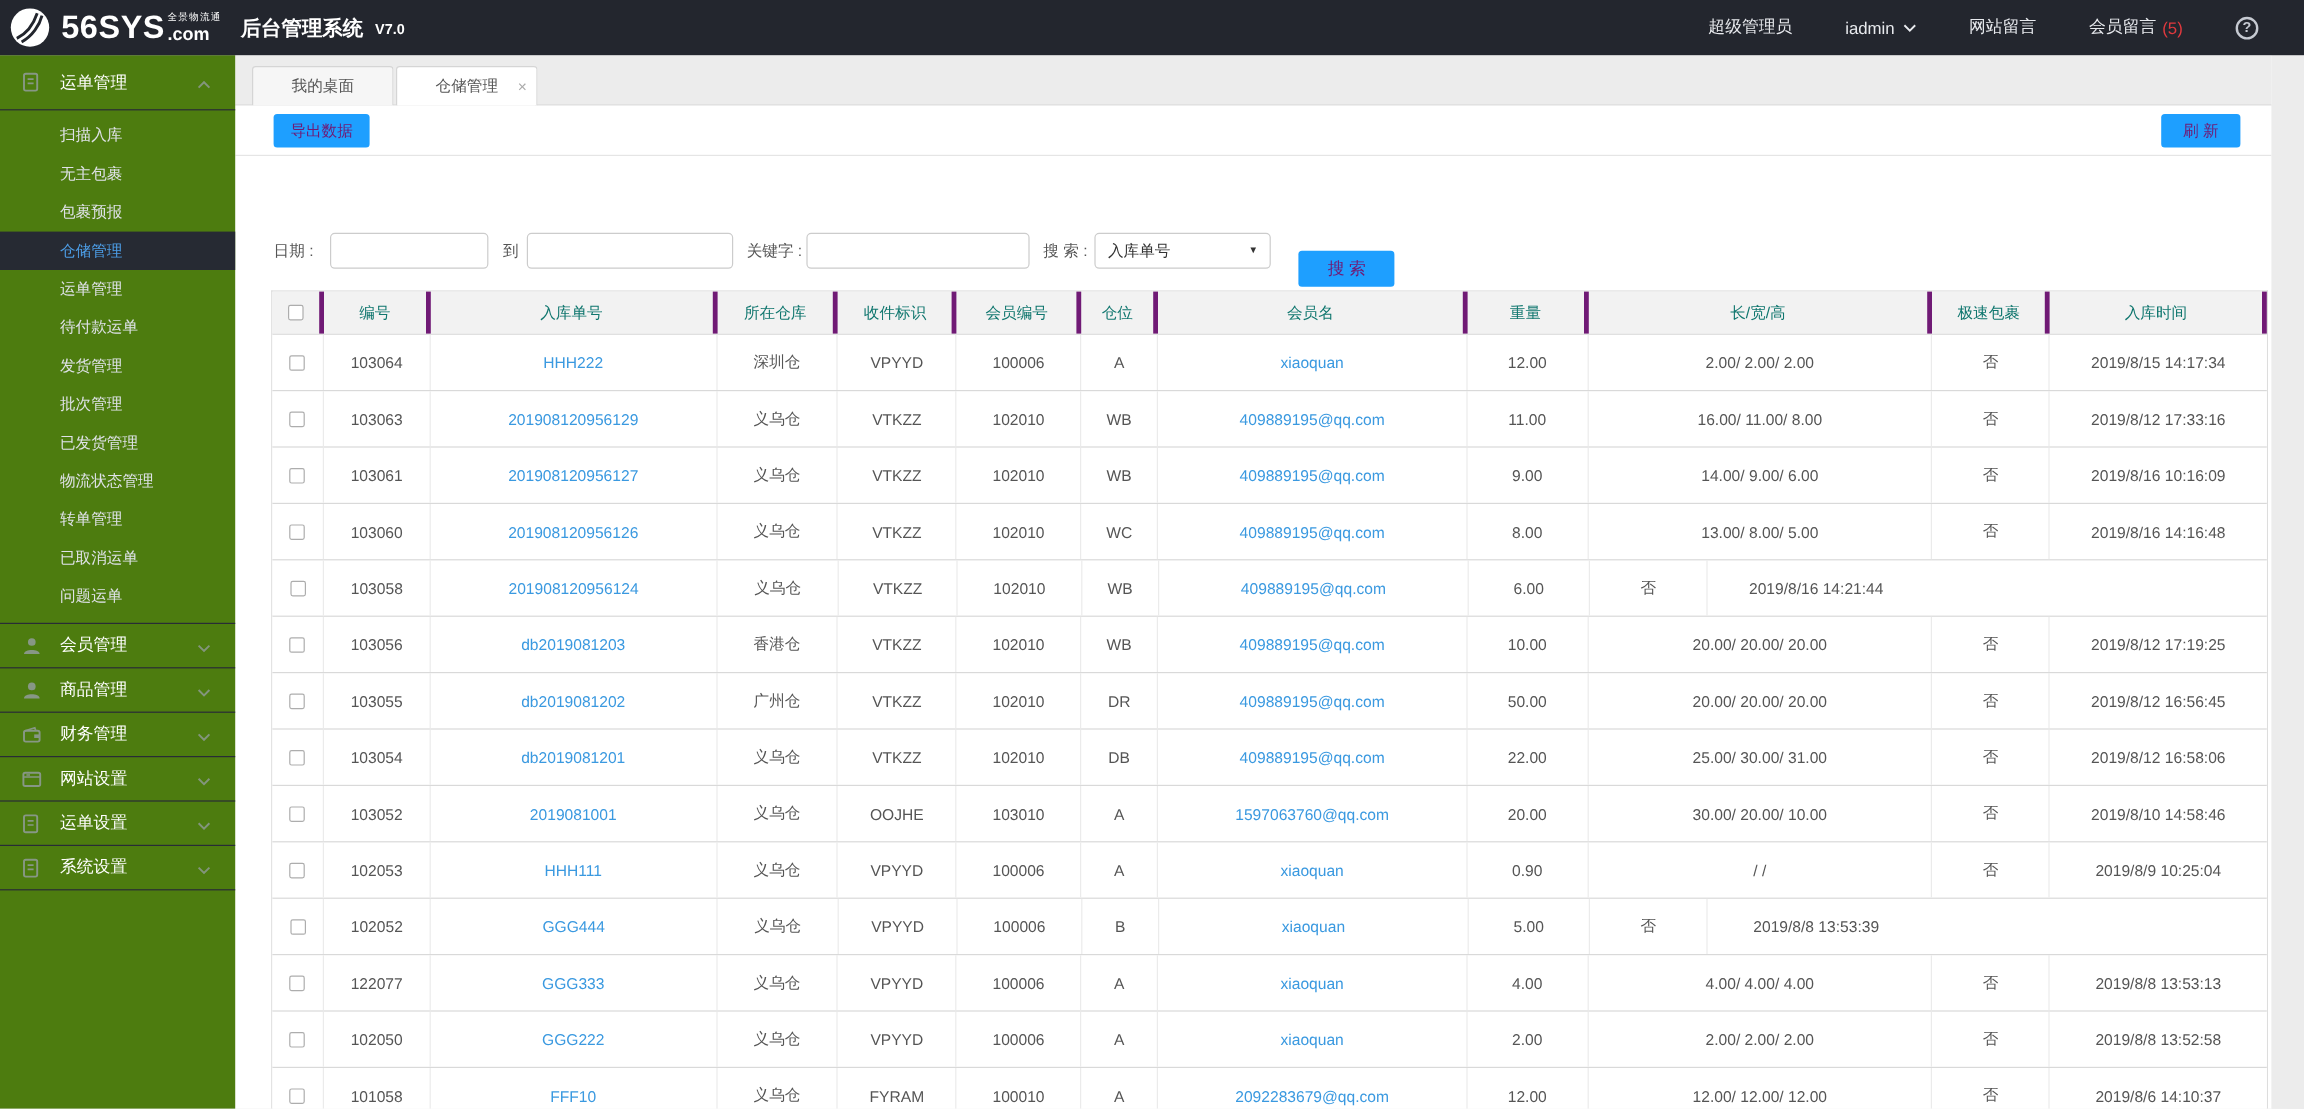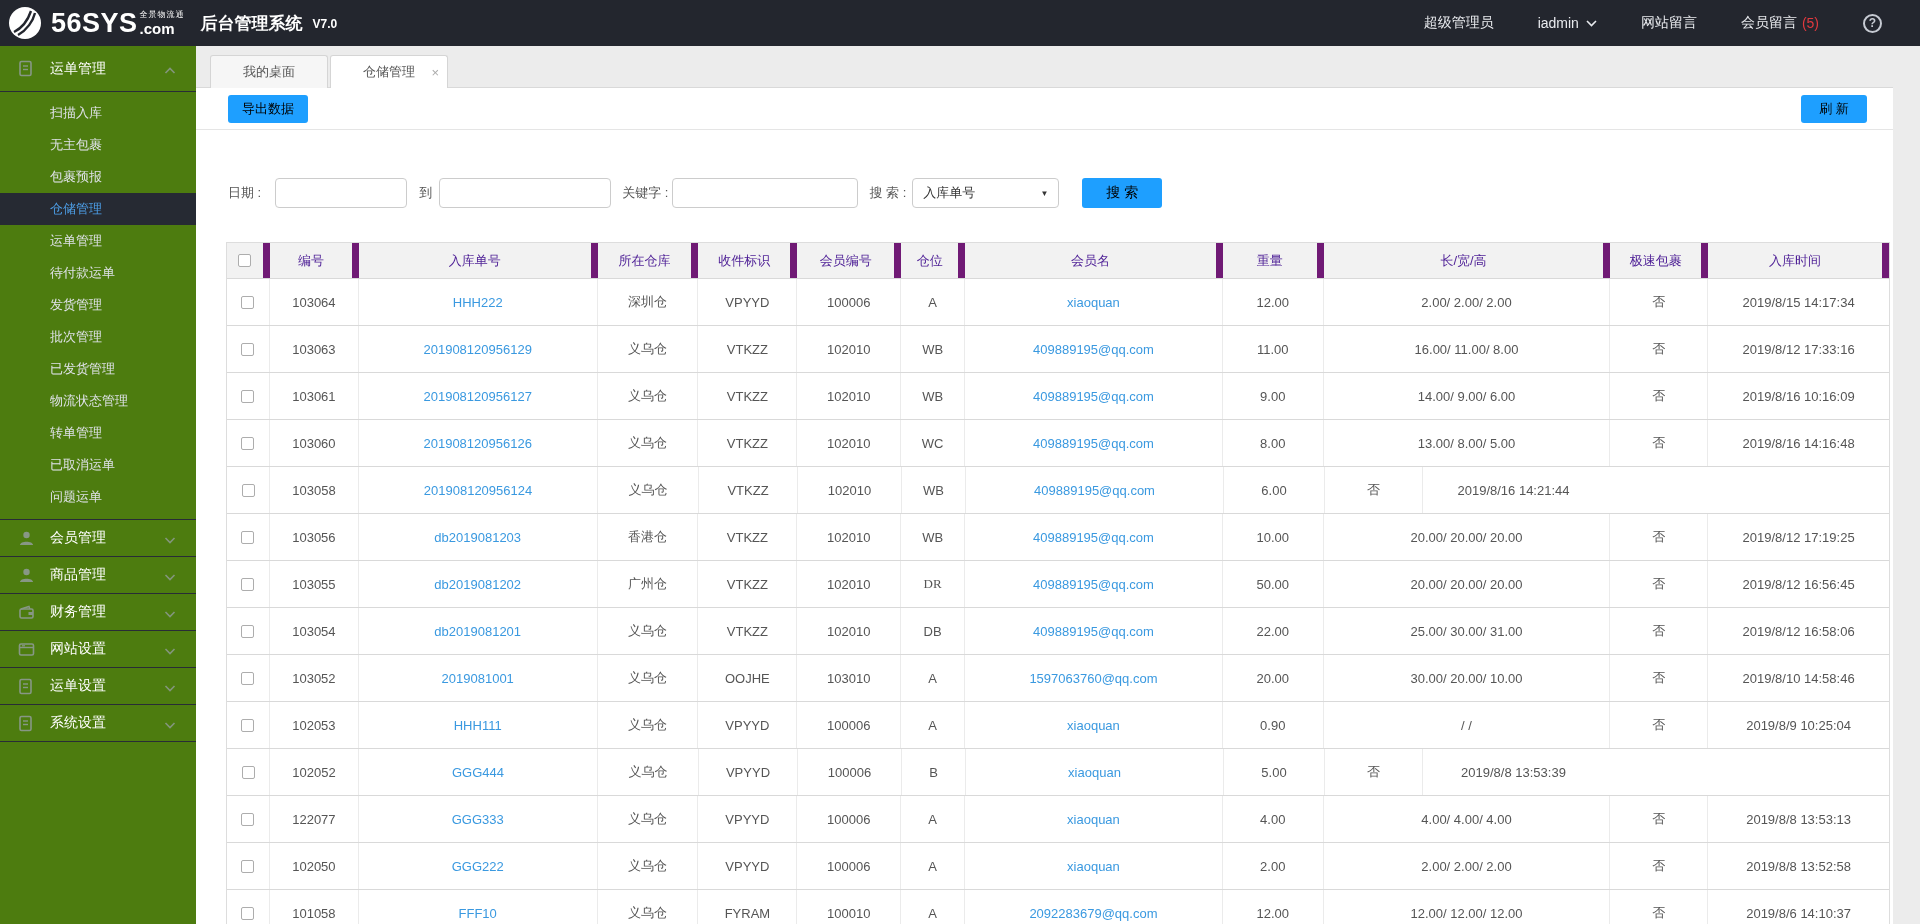--- a/index.html
+++ b/index.html
@@ -35,46 +35,46 @@
   .sub-it.active { background:#262a33; color:#4d9fe8; }
 
   
   .panel { position:absolute; top:46px; left:196px; width:1697px; height:878px; background:#fff; overflow:hidden; }
   .tabstrip { position:absolute; top:0; left:0; right:0; height:42px; background:#ececec; border-bottom:1px solid #d9d9d9; display:flex; align-items:flex-end; padding-left:14px; }
   .tab { width:118px; height:33px; background:#f6f6f6; border:1px solid #d5d5d5; border-bottom:none; border-radius:3px 3px 0 0; margin-right:2px; display:flex; align-items:center; justify-content:center; font-size:13px; color:#555; cursor:pointer; position:relative; margin-bottom:-1px; }
   .tab.active { background:#fff; z-index:2; }
   .tab-close { position:absolute; right:8px; top:50%; transform:translateY(-50%); color:#aaa; font-size:13px; line-height:1; cursor:pointer; }
 
   .toolbar { position:absolute; top:42px; left:0; right:0; height:42px; background:#fff; border-bottom:1px solid #e5e5e5; }
-  .btn { display:inline-flex; align-items:center; justify-content:center; background:#1E9FFF; color:#000000; border:none; border-radius:3px; font-size:13px; cursor:pointer; font-family:inherit; }
+  .btn { display:inline-flex; align-items:center; justify-content:center; background:#1E9FFF; color:#701a75; border:none; border-radius:3px; font-size:13px; cursor:pointer; font-family:inherit; }
   .btn-export { position:absolute; left:32px; top:7px; height:28px; padding:0 14px; }
   .btn-refresh { position:absolute; right:26px; top:7px; height:28px; width:66px; }
 
   .filterbar { position:absolute; top:85px; left:0; right:0; height:110px; background:#fff; }
   .filter-row { position:absolute; top:47px; left:32px; display:flex; align-items:center; }
   .f-label { color:#555; font-size:13px; }
   .f-input { height:30px; border:1px solid #ccc; border-radius:4px; padding:0 8px; font-size:13px; color:#555; outline:none; font-family:inherit; }
   .in-date1 { width:132px; margin-left:14px; }
   .to-lb { margin-left:12px; }
   .in-date2 { width:172px; margin-left:7px; }
   .kw-lb { margin-left:11px; }
   .in-kw { width:186px; margin-left:4px; }
   .se-lb { margin-left:11px; }
   .sel { width:147px; height:30px; border:1px solid #ccc; border-radius:4px; margin-left:6px; display:flex; align-items:center; padding:0 10px; color:#333; cursor:pointer; position:relative; background:#fff; }
   .sel-arrow { position:absolute; right:10px; font-size:8px; color:#333; }
-  .btn-search { width:80px; height:30px; margin-left:23px; font-size:14px; }
+  .btn-search { width:80px; height:30px; margin-left:23px; font-size:14px;margin-top:31px; }
 
   
   .grid { position:absolute; top:196px; left:30px; width:1664px; border:1px solid #ddd; border-bottom:none; }
   .g-row { display:flex; width:100%; }
   .g-head { background:#f2f2f2; height:35px; }
   .g-body-row { background:#fff; height:47px; border-top:1px solid #d9d9d9; }
   .g-cell { display:flex; align-items:center; justify-content:center; border-right:1px solid #ebebeb; font-size:13px; color:#555; text-align:center; overflow:hidden; }
   .g-cell:last-child { border-right:none; }
-  .g-head .g-cell { color:#4c1d95; border-right:7px solid #701a75; }
+  .g-head .g-cell { color:#0f766e; border-right:4px solid #701a75; }
   .lnk { color:#3a99e0; cursor:pointer; }
   .cb { width:13px; height:13px; border:1px solid #adadad; border-radius:2px; background:#fff; cursor:pointer; display:inline-block; }
 
   .right-gutter { position:absolute; top:46px; right:0; width:27px; bottom:0; background:#ececec; }
 </style>
 </head>
 <body>
 
 <div class="topbar">
   <div class="brand">
@@ -390,21 +390,21 @@
         <div class="g-cell" style="width: 43px;">
           <span class="cb"></span>
         </div>
         <div class="g-cell" style="width: 89px;">103055</div>
         <div class="g-cell" style="width: 239px;">
           <span class="lnk">db2019081202</span>
         </div>
         <div class="g-cell" style="width: 101px;">广州仓</div>
         <div class="g-cell" style="width: 99px;">VTKZZ</div>
         <div class="g-cell" style="width: 104px;">102010</div>
-        <div class="g-cell" style="width: 64px; font-family: Liberation Serif, serif;">DR</div>
+        <div class="g-cell" style="width: 64px;">DR</div>
         <div class="g-cell" style="width: 258px;">
           <span class="lnk">409889195@qq.com</span>
         </div>
         <div class="g-cell" style="width: 101px;">50.00</div>
         <div class="g-cell" style="width: 287px;">20.00/ 20.00/ 20.00</div>
         <div class="g-cell" style="width: 98px;">否</div>
         <div class="g-cell" style="width: 181px;">2019/8/12 16:56:45</div>
       </div>
       <div class="g-row g-body-row">
         <div class="g-cell" style="width: 43px;">

